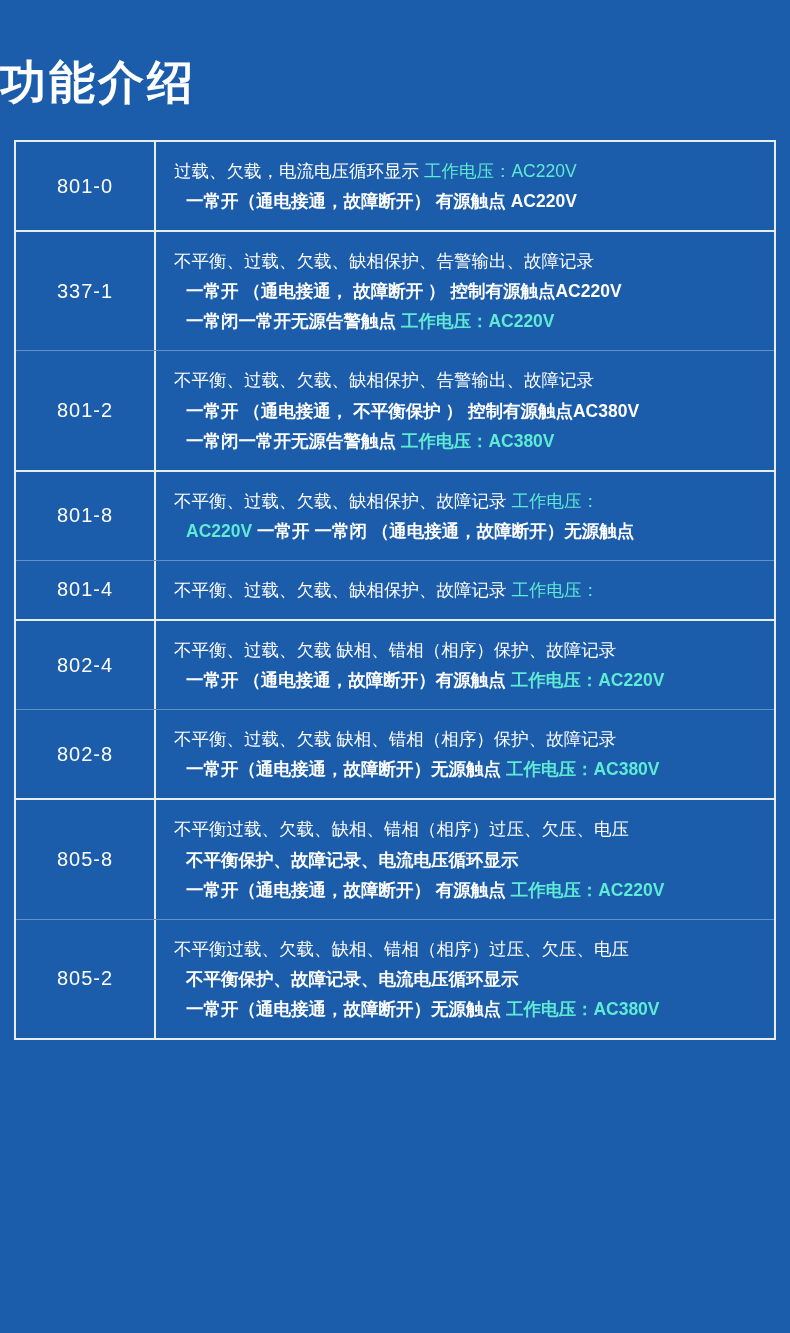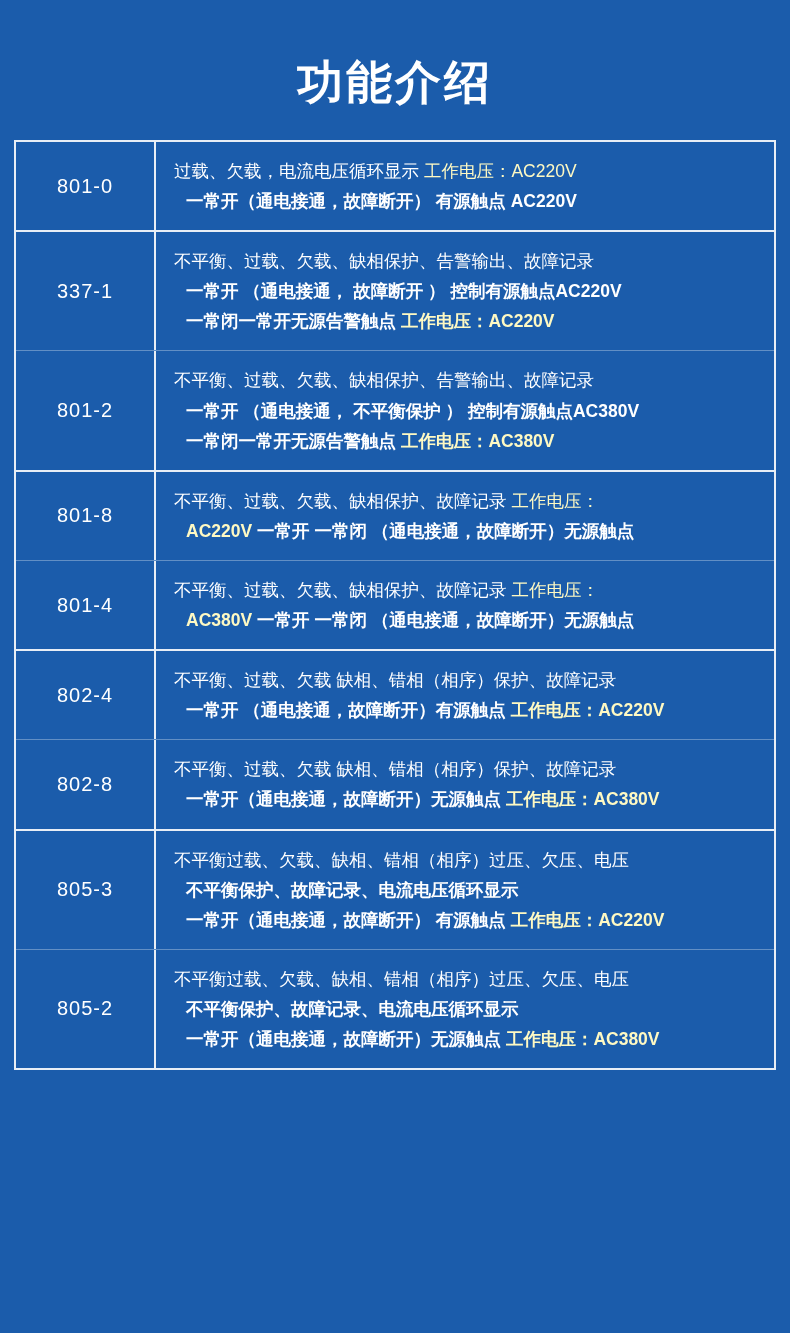--- a/index.html
+++ b/index.html
@@ -14,21 +14,21 @@
     color: #ffffff;
     overflow: hidden;
   }
   .page {
     position: relative;
     width: 790px;
     height: 1333px;
     box-sizing: border-box;
   }
   .title {
-    text-align: center;
+    text-align: left;
     font-size: 46px;
     font-weight: bold;
     letter-spacing: 3px;
     padding-top: 52px;
     padding-bottom: 26px;
     color: #ffffff;
     font-family: "Liberation Sans", "DejaVu Sans", sans-serif;
   }
   .table-wrap {
     margin: 0 14px;
@@ -72,21 +72,21 @@
   .desc-line {
     font-size: 17.5px;
     line-height: 1.72;
     white-space: nowrap;
   }
   .indent {
     padding-left: 12px;
     font-weight: bold;
   }
   .hl {
-    color: #fef9c3;
+    color: #5eead4;
   }
 </style>
 </head>
 <body>
 
 <div class="page">
 
   <div class="title">功能介绍</div>
 
   <div class="table-wrap">
@@ -123,21 +123,20 @@
             <div class="code-cell">801-8</div>
             <div class="desc-cell">
               <div class="desc-line"><span>不平衡、过载、欠载、缺相保护、故障记录 </span><span class="hl">工作电压：</span></div>
               <div class="desc-line indent"><span class="hl">AC220V</span><span> 一常开 一常闭 （通电接通，故障断开）无源触点</span></div>
             </div>
           </div>
           <div class="row">
             <div class="code-cell">801-4</div>
             <div class="desc-cell">
               <div class="desc-line"><span>不平衡、过载、欠载、缺相保护、故障记录 </span><span class="hl">工作电压：</span></div>
-              <div class="desc-line indent"><span class="hl">AC380V</span><span> 一常开 一常闭 （通电接通，故障断开）无源触点</span></div>
             </div>
           </div>
         </div>
         <div class="group">
           <div class="row">
             <div class="code-cell">802-4</div>
             <div class="desc-cell">
               <div class="desc-line"><span>不平衡、过载、欠载 缺相、错相（相序）保护、故障记录</span></div>
               <div class="desc-line indent"><span>一常开 （通电接通，故障断开）有源触点 </span><span class="hl">工作电压：AC220V</span></div>
             </div>
@@ -145,21 +144,21 @@
           <div class="row">
             <div class="code-cell">802-8</div>
             <div class="desc-cell">
               <div class="desc-line"><span>不平衡、过载、欠载 缺相、错相（相序）保护、故障记录</span></div>
               <div class="desc-line indent"><span>一常开（通电接通，故障断开）无源触点 </span><span class="hl">工作电压：AC380V</span></div>
             </div>
           </div>
         </div>
         <div class="group">
           <div class="row">
-            <div class="code-cell">805-3</div>
+            <div class="code-cell">805-8</div>
             <div class="desc-cell">
               <div class="desc-line"><span>不平衡过载、欠载、缺相、错相（相序）过压、欠压、电压</span></div>
               <div class="desc-line indent"><span>不平衡保护、故障记录、电流电压循环显示</span></div>
               <div class="desc-line indent"><span>一常开（通电接通，故障断开）  有源触点 </span><span class="hl">工作电压：AC220V</span></div>
             </div>
           </div>
           <div class="row">
             <div class="code-cell">805-2</div>
             <div class="desc-cell">
               <div class="desc-line"><span>不平衡过载、欠载、缺相、错相（相序）过压、欠压、电压</span></div>

